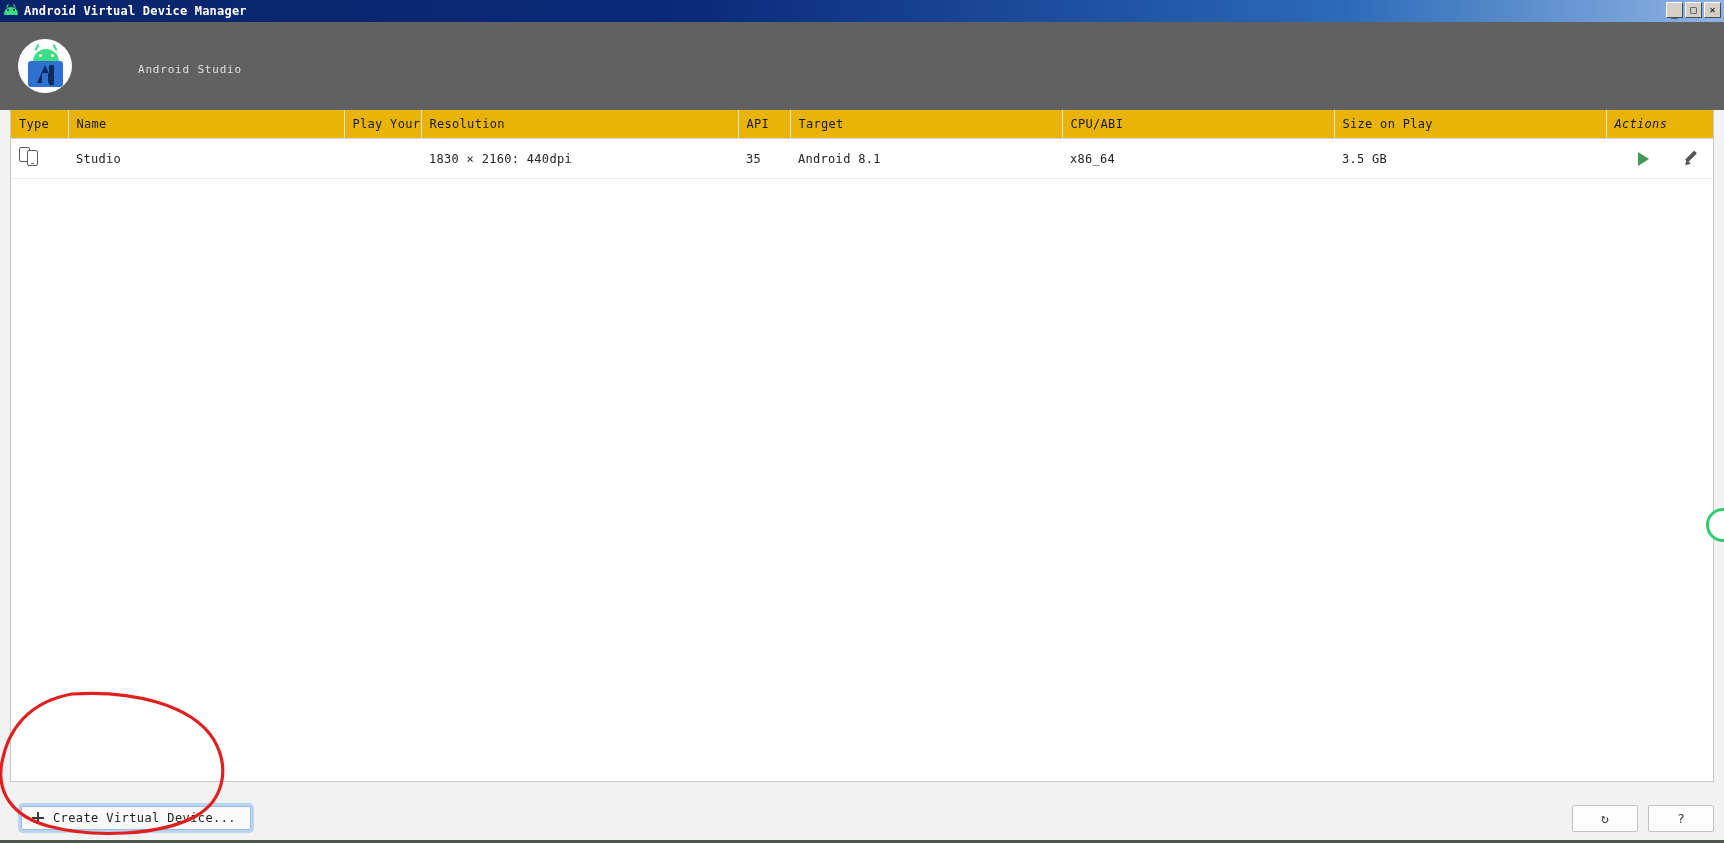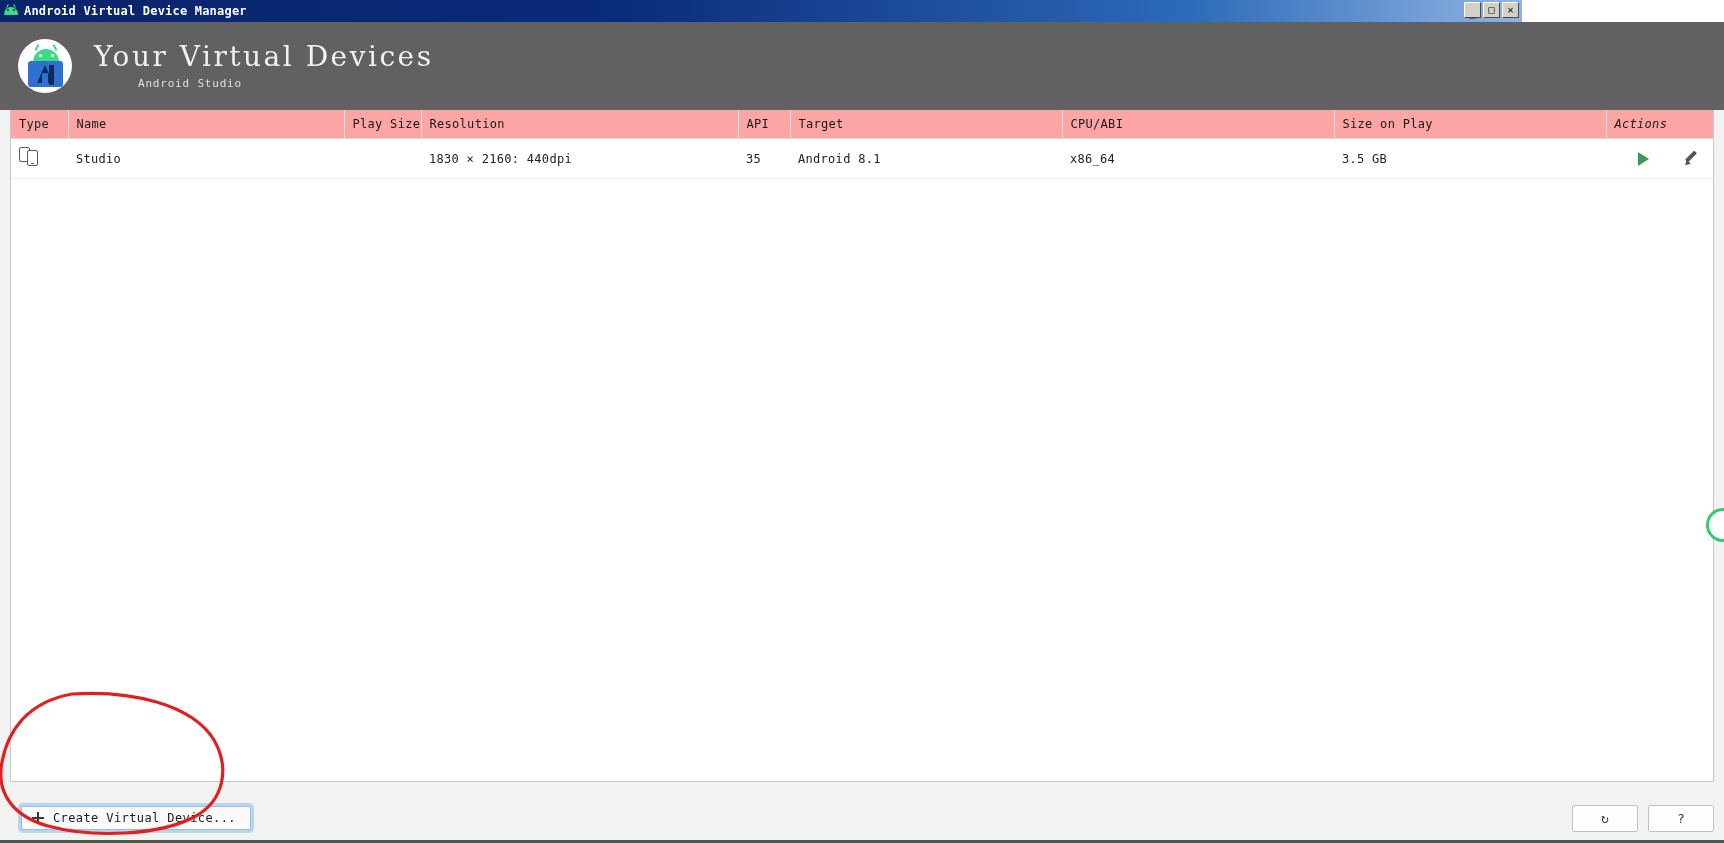--- a/index.html
+++ b/index.html
@@ -20,21 +20,21 @@
     height: 843px;
     box-sizing: border-box;
     background: #ffffff;
     overflow: hidden;
   }
 
   
   .titlebar {
     position: absolute;
     top: 0; left: 0;
-    width: 1522px;
+    width: 1724px;
     height: 22px;
     background: linear-gradient(to right, #0a246a 0%, #0a2a7a 40%, #2c6ab8 78%, #8fb4e3 100%);
     display: flex;
     align-items: center;
     padding-left: 3px;
     box-sizing: border-box;
   }
   .title-app-icon {
     width: 16px;
     height: 14px;
@@ -220,21 +220,21 @@
     table-layout: fixed;
   }
   table.avd th {
     font-weight: normal;
     text-align: left;
     font-size: 12px;
     color: #1a1a1a;
     padding: 7px 0 7px 8px;
     border-bottom: 1px solid #d8d8d8;
     border-right: 1px solid #e2e2e2;
-    background: #fca5a5;
+    background: #eab308;
     font-family: "DejaVu Sans Mono", monospace;
     letter-spacing: 0.3px;
     height: 22px;
     box-sizing: border-box;
     vertical-align: middle;
   }
   table.avd th:last-child { border-right: none; }
   table.avd td {
     font-size: 12px;
     color: #222222;
@@ -464,33 +464,32 @@
       <div class="ant r"></div>
       <div class="head"></div>
       <div class="head-eye l"></div>
       <div class="head-eye r"></div>
       <div class="body"></div>
       <div class="compass"></div>
       <div class="compass-cut"></div>
       <div class="needle"></div>
     </div>
     <div class="header-texts">
-      <div class="header-title">Your Virtual Devices</div>
       <div class="header-sub">Android Studio</div>
     </div>
   </div>
 
   <div class="content">
     <div class="table-wrap">
       <table class="avd">
         <thead>
           <tr>
             <th class="col-type">Type</th>
             <th class="col-name">Name</th>
-            <th class="col-play">Play Size</th>
+            <th class="col-play">Play Your</th>
             <th class="col-res">Resolution</th>
             <th class="col-api">API</th>
             <th class="col-target">Target</th>
             <th class="col-cpu">CPU/ABI</th>
             <th class="col-size">Size on Play</th>
             <th class="col-actions">Actions</th>
           </tr>
         </thead>
         <tbody>
           <tr>

